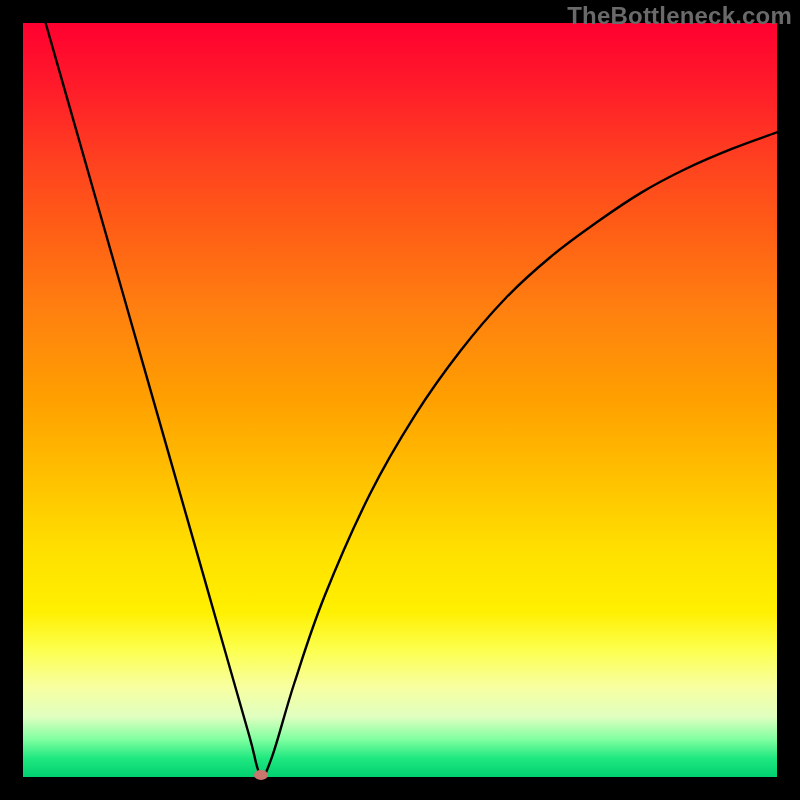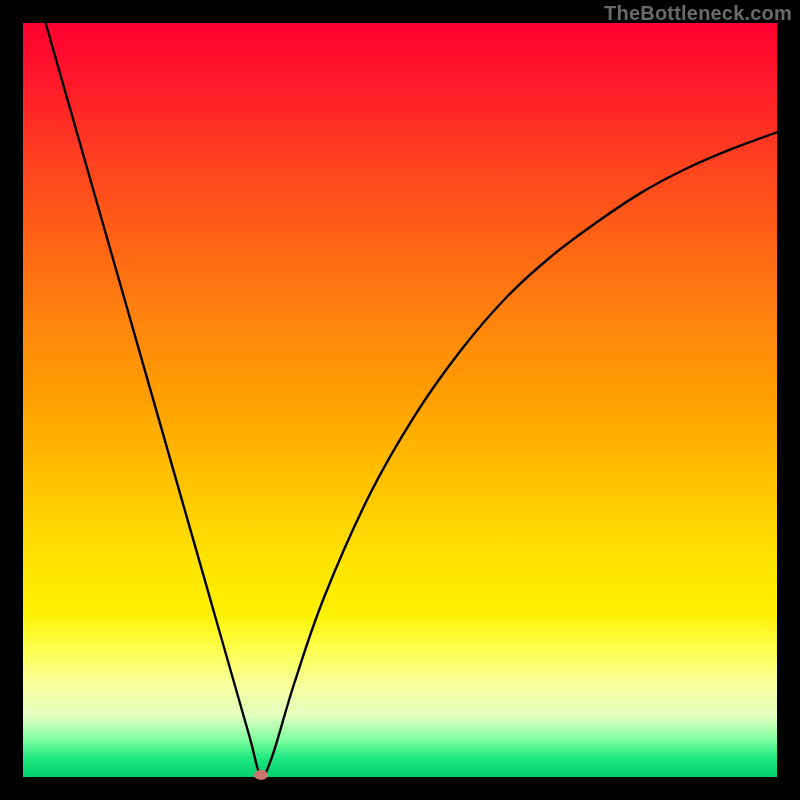--- a/index.html
+++ b/index.html
@@ -32,21 +32,21 @@
       #80ffa0 95%,
       #20e880 97.5%,
       #00d070 100%
     );
   }
   .watermark {
     position: absolute;
     top: 2px;
     right: 8px;
     font-family: Arial, Helvetica, sans-serif;
-    font-size: 20px;
+    font-size: 24px;
     font-weight: bold;
     color: #6a6a6a;
     letter-spacing: 0.2px;
   }
   svg.curve {
     position: absolute;
     left: 0;
     top: 0;
     width: 754px;
     height: 754px;

